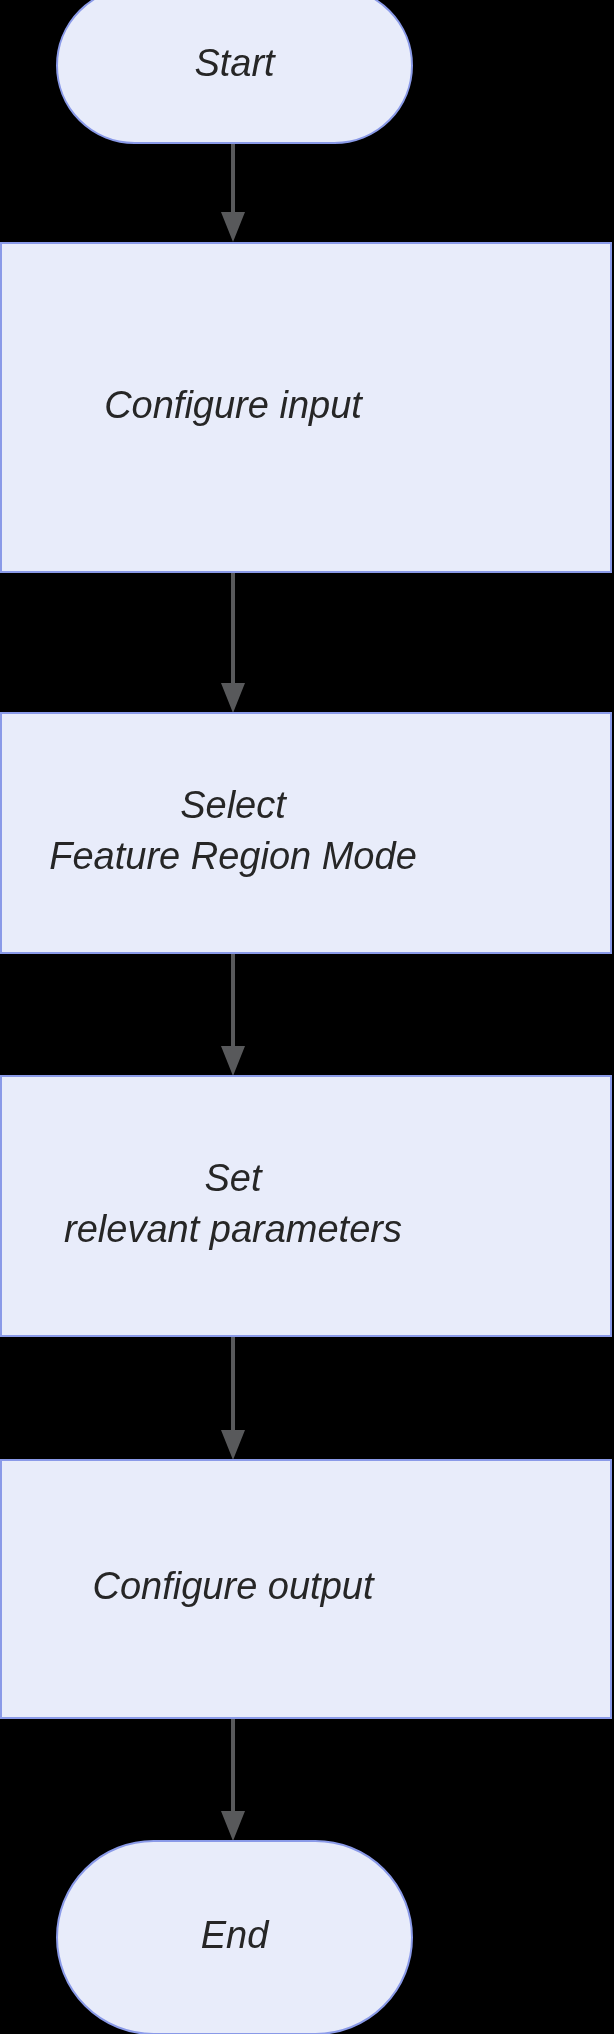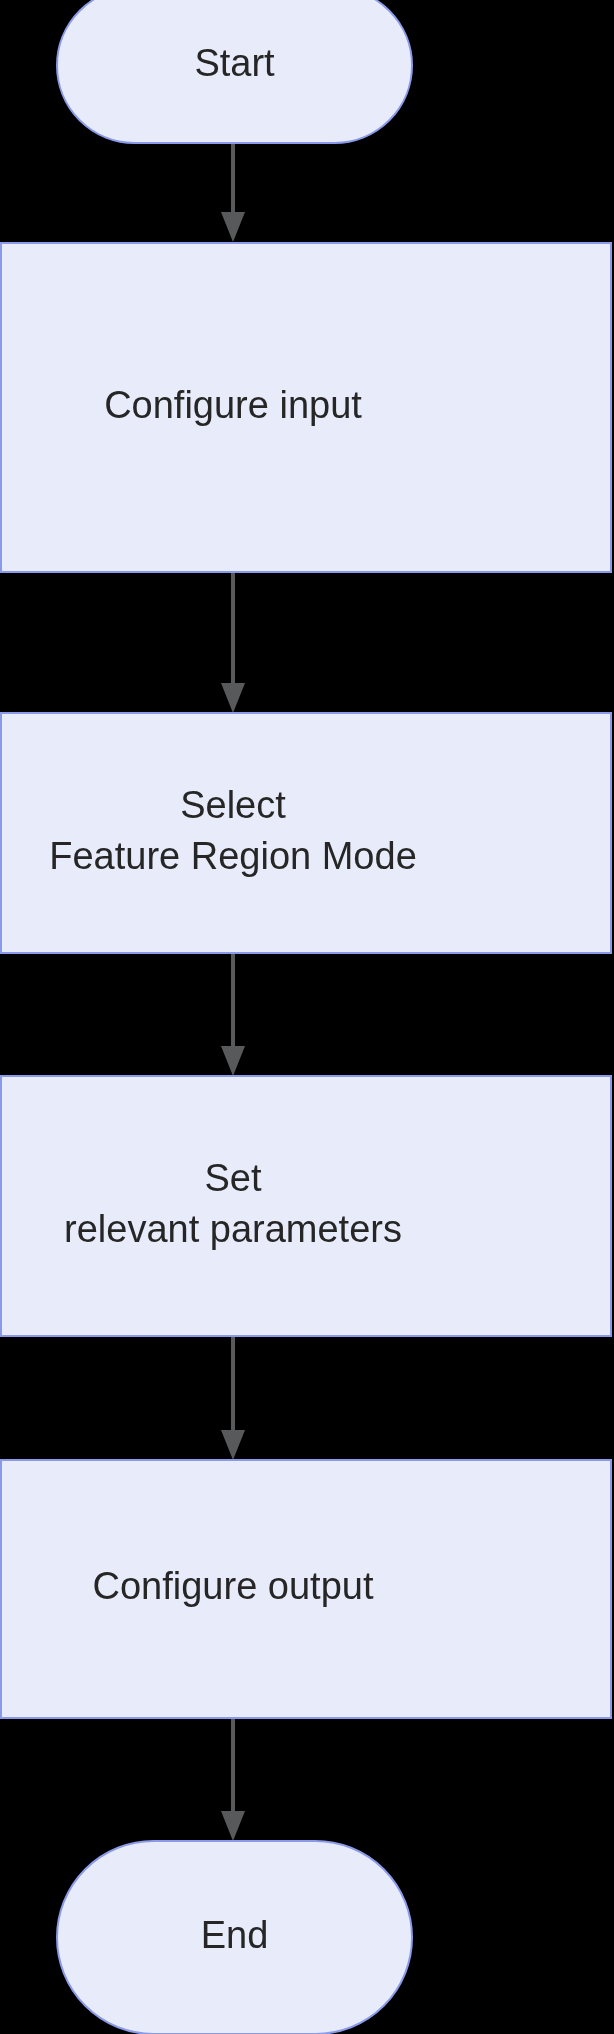--- a/index.html
+++ b/index.html
@@ -10,20 +10,21 @@
   }
   body {
     font-family: "Liberation Sans", "DejaVu Sans", sans-serif;
   }
   #flowchart-canvas {
     position: relative;
     width: 614px;
     height: 2034px;
     background: #000000;
     overflow: hidden;
+    font-style: italic;
   }
   #flowchart-canvas svg {
     position: absolute;
     top: 0;
     left: 0;
     display: block;
   }
   .node-shape {
     fill: #e8ecfa;
     stroke: #8a9ae8;

